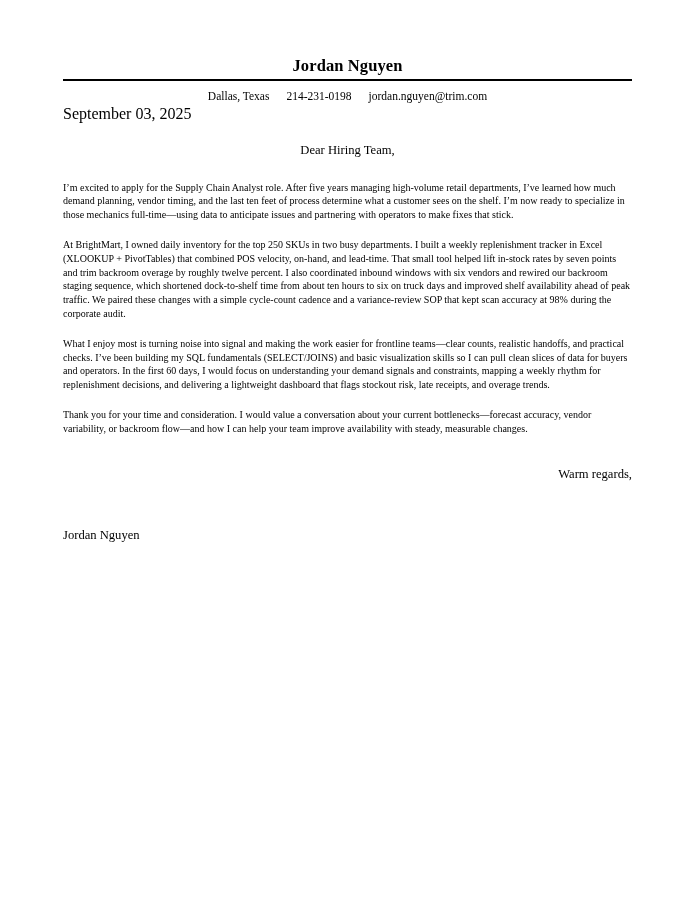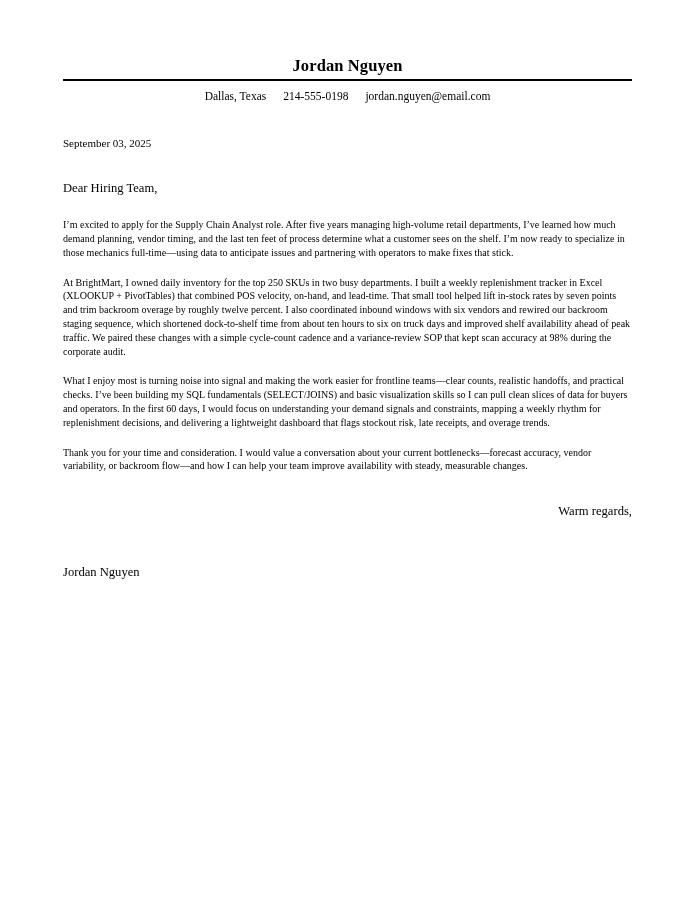--- a/index.html
+++ b/index.html
@@ -56,28 +56,28 @@
   .contact-item {
     display: inline;
     white-space: nowrap;
     font-family: Liberation Serif, serif;
   }
   .contact-sep {
     display: inline-block;
     width: 17px;
   }
   .date-line {
-    margin-top: 32px;
-    font-size: 11px;
+    font-size: 16px;
     line-height: 1.3;
   }
   .salutation {
-    margin-top: 30px;
+    margin-top: 18px;
     font-size: 12.6px;
     line-height: 1.3;
+    text-align: center;
   }
   .body-block {
     margin-top: 22px;
   }
   p.para {
     margin: 0 0 16px 0;
     font-size: 10px;
     line-height: 1.38;
     text-align: left;
   }
@@ -101,21 +101,21 @@
 
 <div class="page">
   <div class="content">
 
     <div class="letterhead">
       <div class="sender-name">Jordan Nguyen</div>
 
       <hr class="header-rule">
 
       <div class="contact-line">
-        <span class="contact-item">Dallas, Texas</span><span class="contact-sep"></span><span class="contact-item">214-555-0198</span><span class="contact-sep"></span><span class="contact-item">jordan.nguyen@email.com</span>
+        <span class="contact-item">Dallas, Texas</span><span class="contact-sep"></span><span class="contact-item">214-231-0198</span><span class="contact-sep"></span><span class="contact-item">jordan.nguyen@trim.com</span>
       </div>
     </div>
 
     <div class="date-line">September 03, 2025</div>
 
     <div class="salutation">Dear Hiring Team,</div>
 
     <div class="body-block">
       <p class="para">I’m excited to apply for the Supply Chain Analyst role. After five years managing high-volume retail departments, I’ve learned how much demand planning, vendor timing, and the last ten feet of process determine what a customer sees on the shelf. I’m now ready to specialize in those mechanics full-time—using data to anticipate issues and partnering with operators to make fixes that stick.</p>
       <p class="para">At BrightMart, I owned daily inventory for the top 250 SKUs in two busy departments. I built a weekly replenishment tracker in Excel (XLOOKUP + PivotTables) that combined POS velocity, on-hand, and lead-time. That small tool helped lift in-stock rates by seven points and trim backroom overage by roughly twelve percent. I also coordinated inbound windows with six vendors and rewired our backroom staging sequence, which shortened dock-to-shelf time from about ten hours to six on truck days and improved shelf availability ahead of peak traffic. We paired these changes with a simple cycle-count cadence and a variance-review SOP that kept scan accuracy at 98% during the corporate audit.</p>

